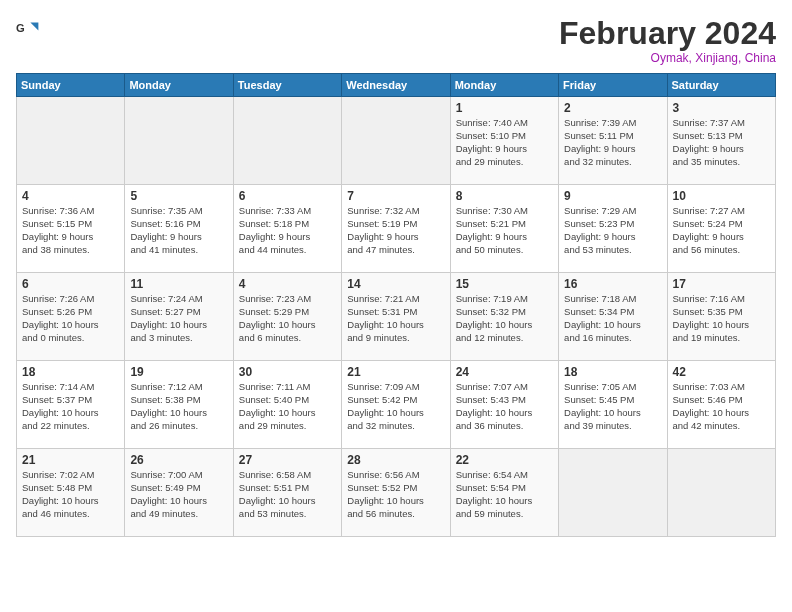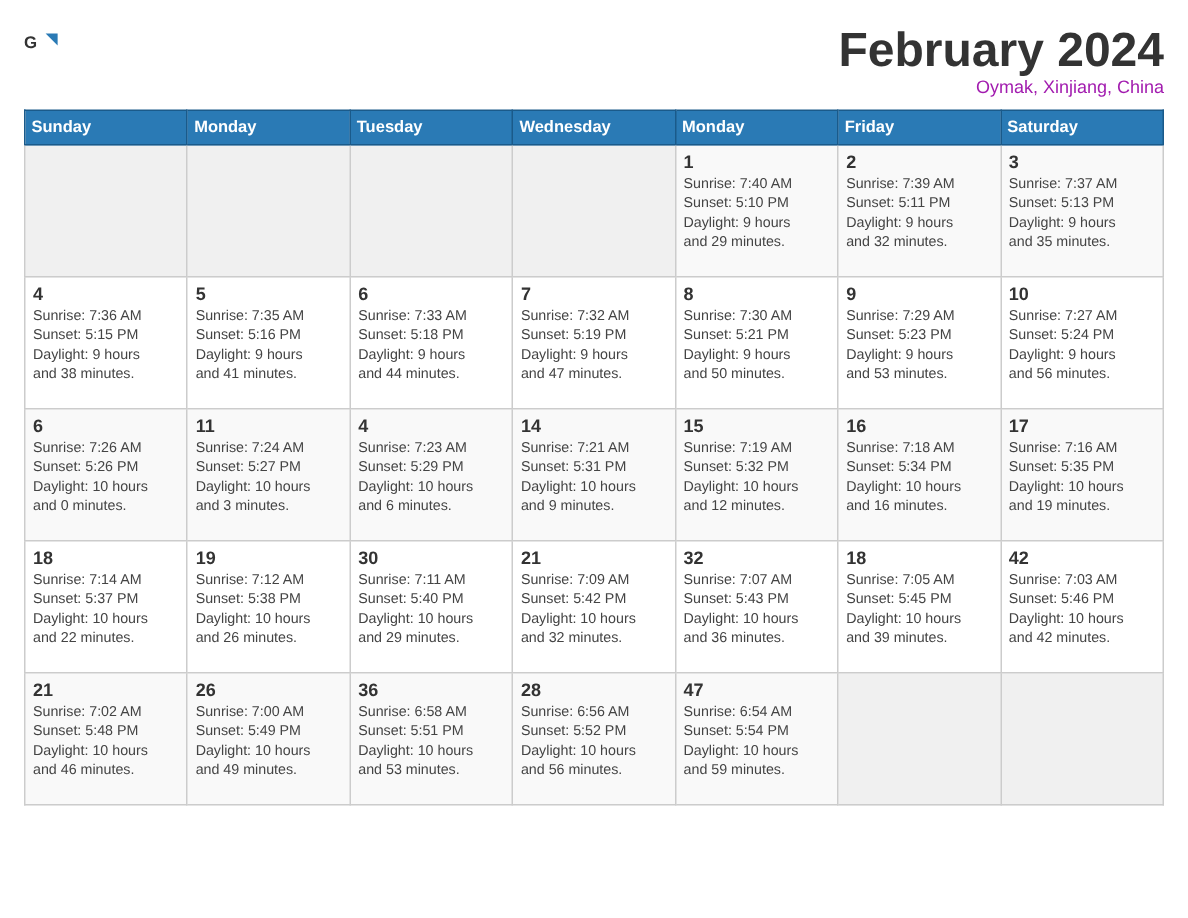--- a/index.html
+++ b/index.html
@@ -211,21 +211,21 @@
         </td>
         <td>
           <span class="day-number">30</span>
           <div class="day-info">Sunrise: 7:11 AM<br>Sunset: 5:40 PM<br>Daylight: 10 hours<br>and 29 minutes.</div>
         </td>
         <td>
           <span class="day-number">21</span>
           <div class="day-info">Sunrise: 7:09 AM<br>Sunset: 5:42 PM<br>Daylight: 10 hours<br>and 32 minutes.</div>
         </td>
         <td>
-          <span class="day-number">32</span>
+          <span class="day-number">24</span>
           <div class="day-info">Sunrise: 7:07 AM<br>Sunset: 5:43 PM<br>Daylight: 10 hours<br>and 36 minutes.</div>
         </td>
         <td>
           <span class="day-number">18</span>
           <div class="day-info">Sunrise: 7:05 AM<br>Sunset: 5:45 PM<br>Daylight: 10 hours<br>and 39 minutes.</div>
         </td>
         <td>
           <span class="day-number">42</span>
           <div class="day-info">Sunrise: 7:03 AM<br>Sunset: 5:46 PM<br>Daylight: 10 hours<br>and 42 minutes.</div>
         </td>
@@ -233,28 +233,28 @@
       <tr>
         <td>
           <span class="day-number">21</span>
           <div class="day-info">Sunrise: 7:02 AM<br>Sunset: 5:48 PM<br>Daylight: 10 hours<br>and 46 minutes.</div>
         </td>
         <td>
           <span class="day-number">26</span>
           <div class="day-info">Sunrise: 7:00 AM<br>Sunset: 5:49 PM<br>Daylight: 10 hours<br>and 49 minutes.</div>
         </td>
         <td>
-          <span class="day-number">36</span>
+          <span class="day-number">27</span>
           <div class="day-info">Sunrise: 6:58 AM<br>Sunset: 5:51 PM<br>Daylight: 10 hours<br>and 53 minutes.</div>
         </td>
         <td>
           <span class="day-number">28</span>
           <div class="day-info">Sunrise: 6:56 AM<br>Sunset: 5:52 PM<br>Daylight: 10 hours<br>and 56 minutes.</div>
         </td>
         <td>
-          <span class="day-number">47</span>
+          <span class="day-number">22</span>
           <div class="day-info">Sunrise: 6:54 AM<br>Sunset: 5:54 PM<br>Daylight: 10 hours<br>and 59 minutes.</div>
         </td>
         <td class="empty-cell"></td>
         <td class="empty-cell"></td>
       </tr>
     </tbody>
 </table>
 
 </body></html>

